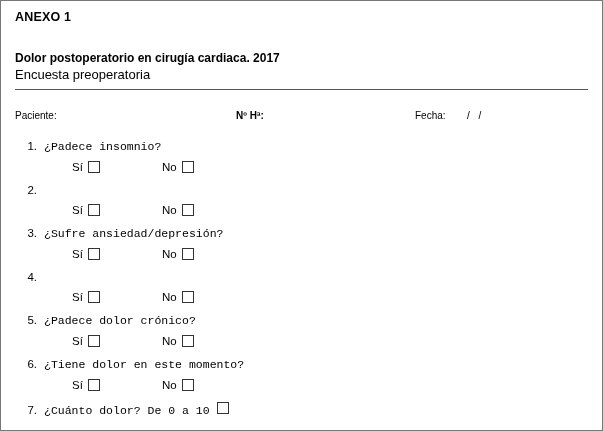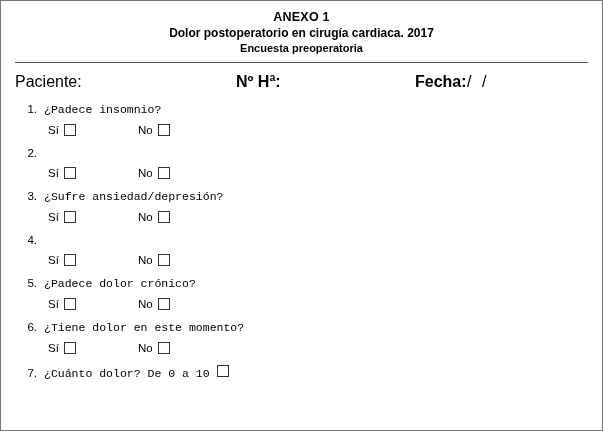--- a/index.html
+++ b/index.html
@@ -17,62 +17,63 @@
     height: 431px;
     box-sizing: border-box;
     border: 1px solid #777777;
     background: #ffffff;
     overflow: hidden;
   }
   .inner {
     padding: 8px 14px 0 14px;
   }
   .header {
-    text-align: center;
+    text-align: left;
     font-weight: bold;
     line-height: 1.32;
   }
   .header .line1 {
     font-size: 12.5px;
     letter-spacing: 0.2px;
   }
   .header .line2 {
     font-size: 12px;
+    margin-top: 25px;
   }
   .header .line3 {
-    font-size: 11px;
-    font-weight: bold;
+    font-size: 13px;
+    font-weight: normal;
   }
   .rule {
     border: 0;
     border-top: 1px solid #555555;
     margin: 6px 0 0 0;
   }
   .idrow {
     position: relative;
     height: 30px;
-    margin-top: 4px;
-    font-size: 16px;
+    margin-top: 14px;
+    font-size: 10px;
   }
   .idrow .f-pac {
     position: absolute;
     left: 0px;
     top: 6px;
   }
   .idrow .f-hc {
     position: absolute;
     left: 221px;
     top: 6px;
     font-weight: bold;
   }
   .idrow .f-fecha {
     position: absolute;
     left: 400px;
     top: 6px;
-    font-weight: bold;
+    font-weight: normal;
   }
   .idrow .f-fecha-slashes {
     position: absolute;
     left: 452px;
     top: 6px;
     letter-spacing: 3px;
   }
   .questions {
     margin-top: 2px;
   }
@@ -108,20 +109,21 @@
   .answers {
     padding-left: 33px;
     font-size: 11.5px;
     display: flex;
     align-items: center;
     height: 22px;
   }
   .ans {
     display: inline-flex;
     align-items: center;
+    margin-left: 24px;
   }
   .ans + .ans {
     margin-left: 22px;
     padding-left: 40px;
   }
   .ans-label {
     margin-right: 5px;
   }
   .checkbox {
     display: inline-block;

